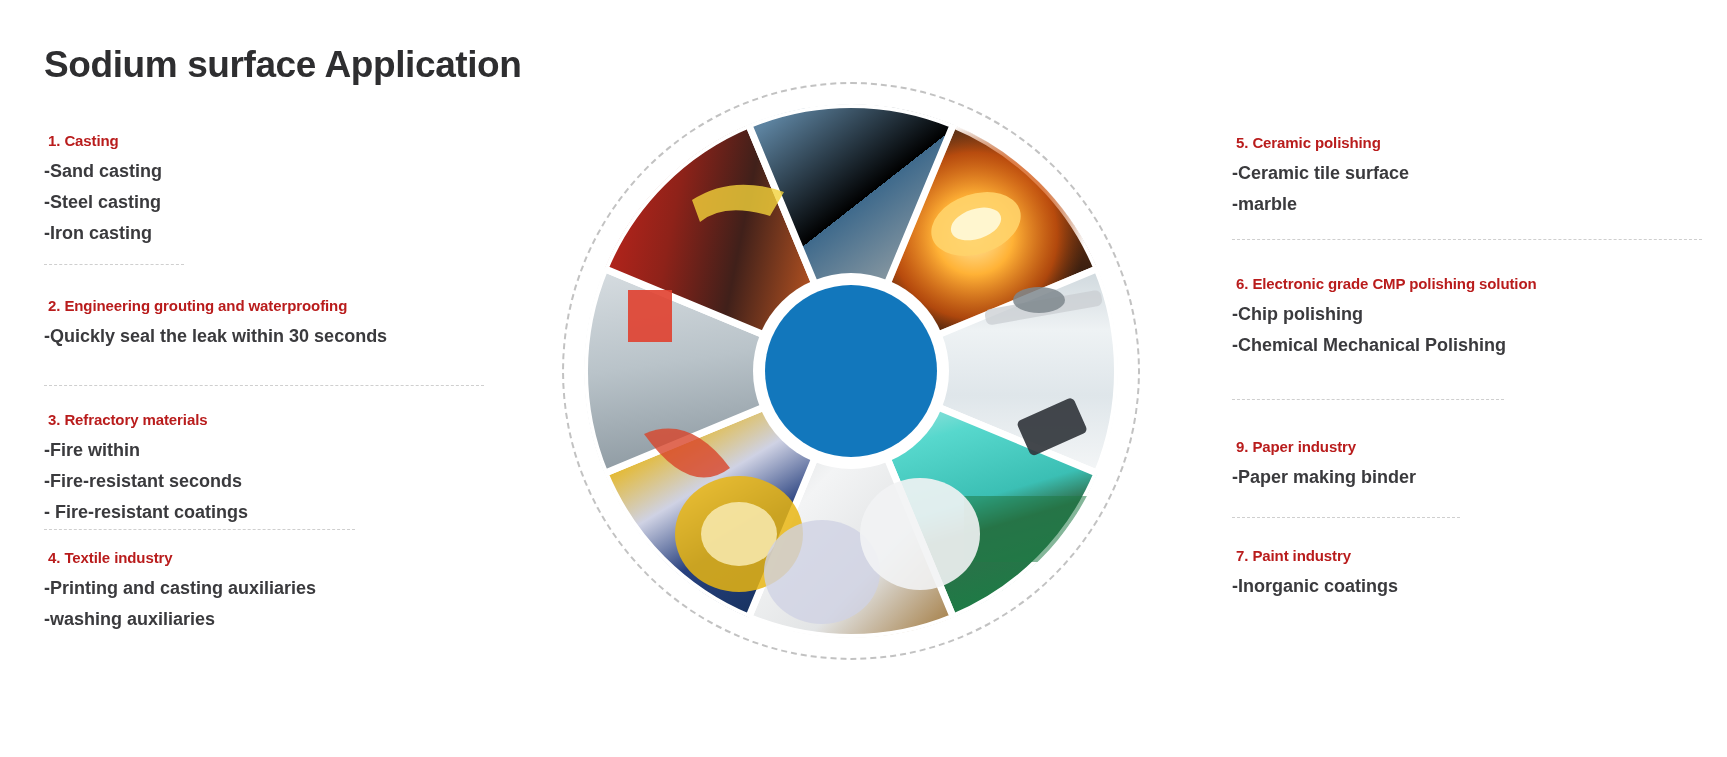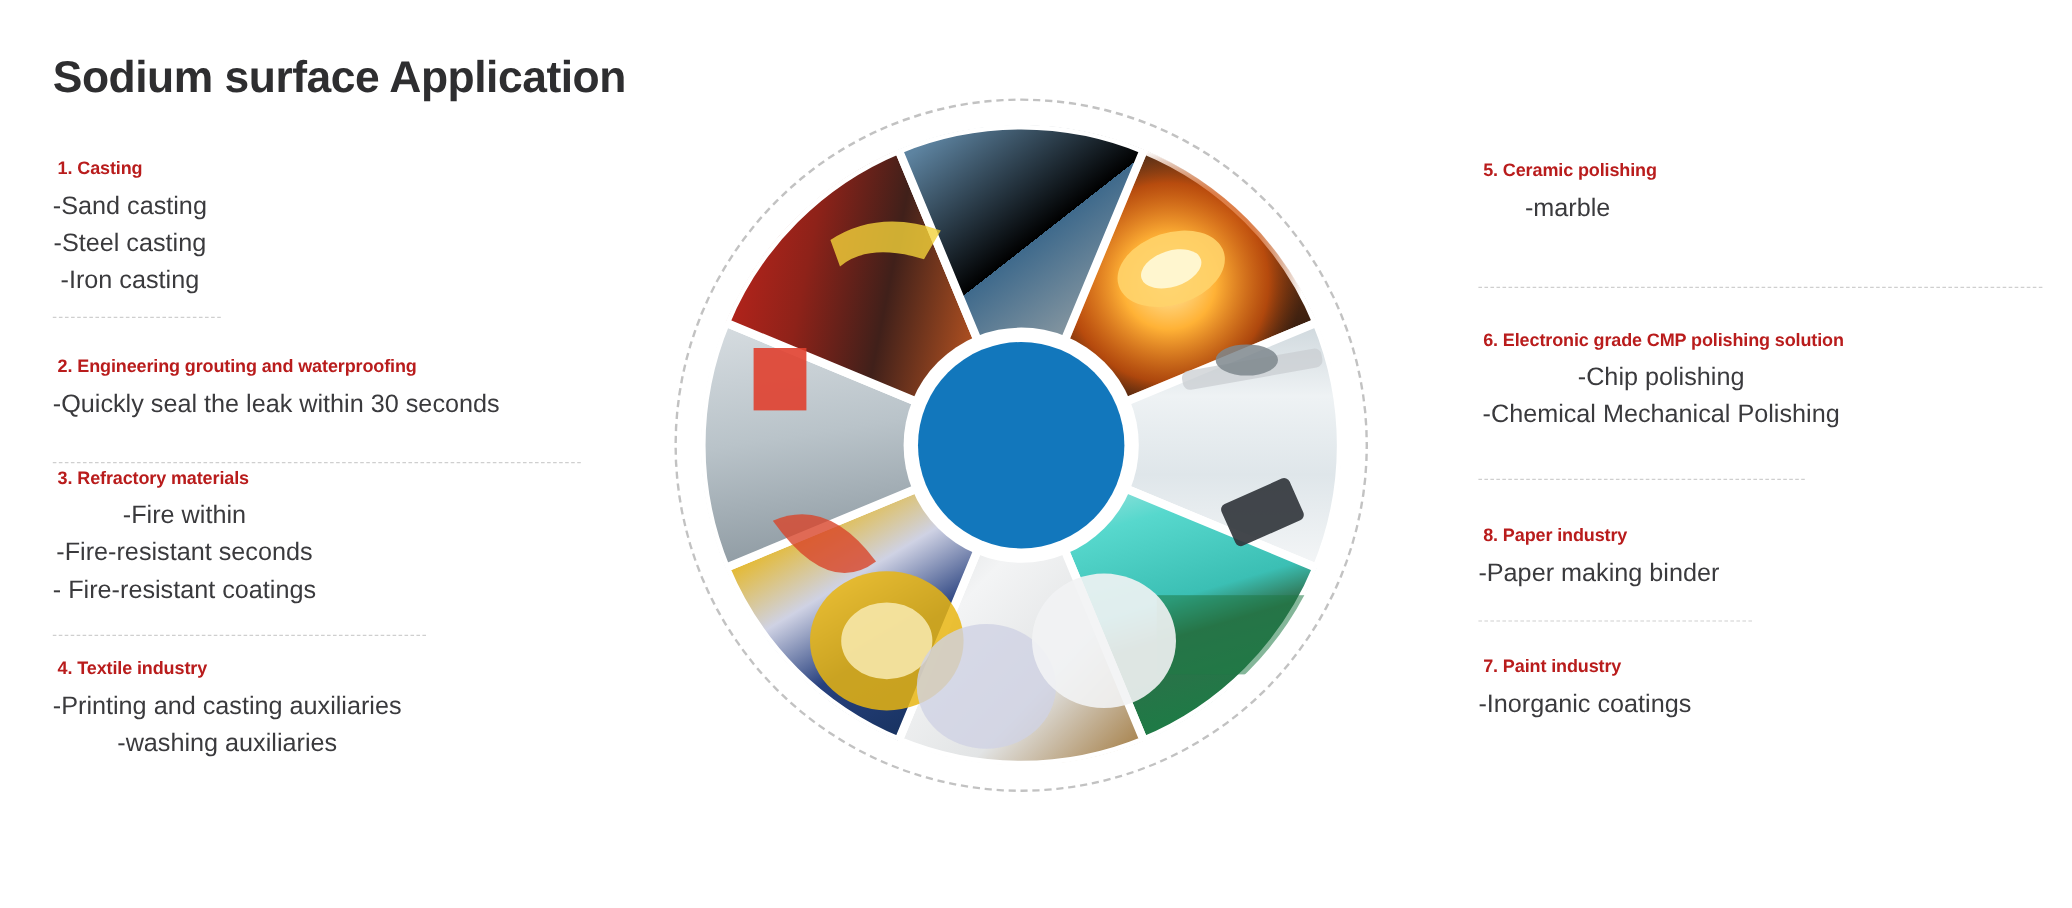--- a/index.html
+++ b/index.html
@@ -37,40 +37,39 @@
   .section { position: absolute; left: 0; }
   .section-heading {
     font-size: 15px;
     font-weight: bold;
     color: #b91c1c;
     letter-spacing: -0.1px;
     margin: 0 0 7px 4px;
     white-space: nowrap;
   }
   .section-item {
-    font-size: 21px;
-    font-weight: normal;
+    font-size: 18px;
+    font-weight: bold;
     color: #3a3a3d;
     line-height: 31px;
     white-space: nowrap;
-    text-align: center;
   }
   .divider {
     position: absolute;
     left: 0;
     height: 0;
     border-top: 1px dashed #cfcfcf;
   }
 
   
   #sec-1 { top: 132px; }
   #div-1 { top: 264px; width: 140px; }
   #sec-2 { top: 297px; }
   #div-2 { top: 385px; width: 440px; }
-  #sec-3 { top: 390px; }
+  #sec-3 { top: 411px; }
   #div-3 { top: 529px; width: 311px; }
   #sec-4 { top: 549px; }
 
   
   #sec-5 { top: 134px; }
   #div-5 { top: 239px; width: 470px; }
   #sec-6 { top: 275px; }
   #div-6 { top: 399px; width: 272px; }
   #sec-7 { top: 438px; }
   #div-7 { top: 517px; width: 228px; }
@@ -249,33 +248,34 @@
 
     <circle class="hub-ring-svg" cx="267" cy="267" r="98" fill="#ffffff"></circle>
     <circle cx="267" cy="267" r="86" fill="#1277bc"></circle>
   </svg>
 </div>
 
 <div class="column" id="right-column">
 
   <div class="section" id="sec-5">
     <div class="section-heading">5. Ceramic polishing</div>
+    <div class="section-item">-Ceramic tile surface</div>
     <div class="section-item">-marble</div>
   </div>
   <div class="divider" id="div-5"></div>
 
   <div class="section" id="sec-6">
     <div class="section-heading">6. Electronic grade CMP polishing solution</div>
     <div class="section-item">-Chip polishing</div>
     <div class="section-item">-Chemical Mechanical Polishing</div>
   </div>
   <div class="divider" id="div-6"></div>
 
   <div class="section" id="sec-7">
-    <div class="section-heading">8. Paper industry</div>
+    <div class="section-heading">9. Paper industry</div>
     <div class="section-item">-Paper making binder</div>
   </div>
   <div class="divider" id="div-7"></div>
 
   <div class="section" id="sec-8">
     <div class="section-heading">7. Paint industry</div>
     <div class="section-item">-Inorganic coatings</div>
   </div>
 </div>
 

